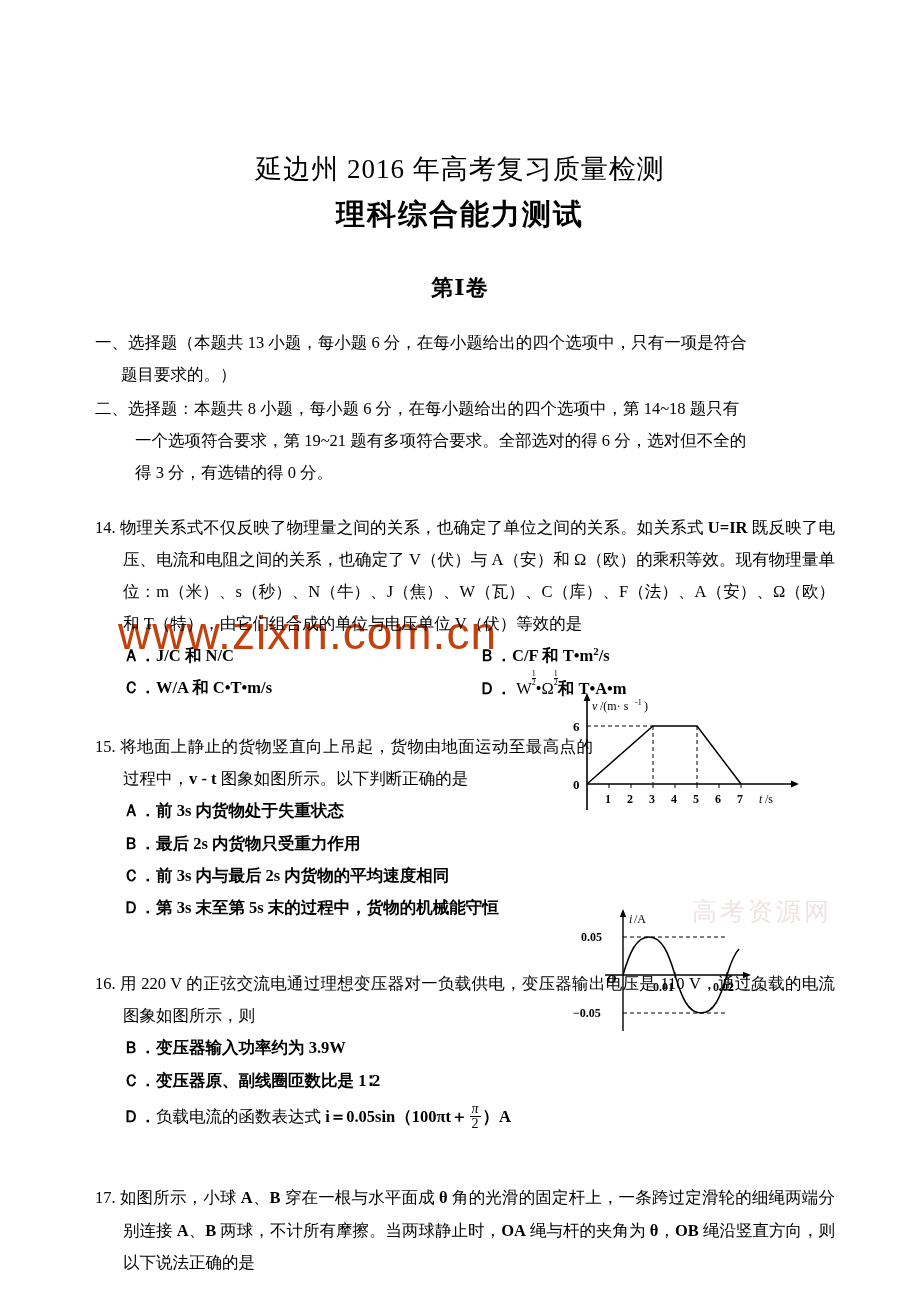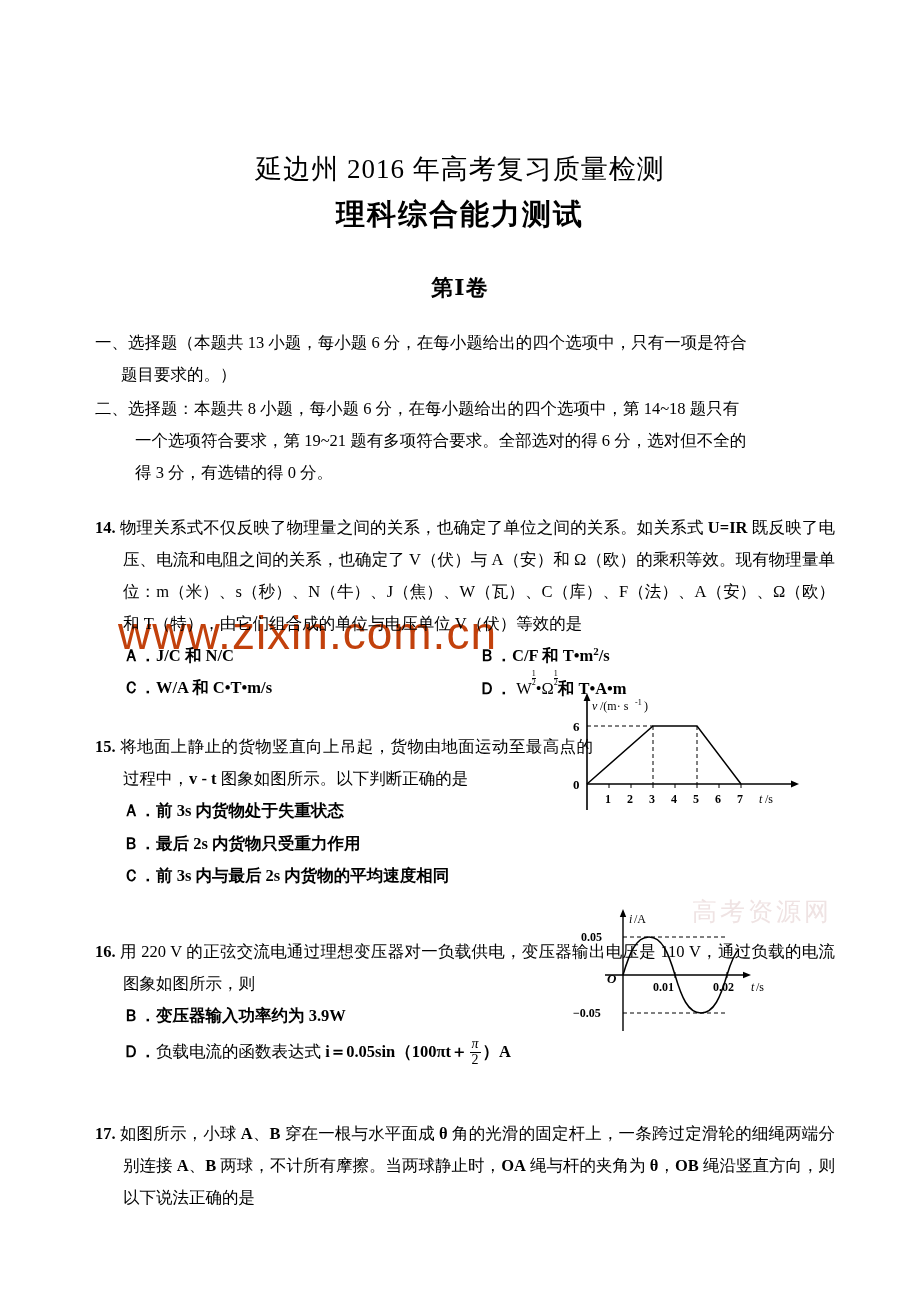--- a/index.html
+++ b/index.html
@@ -98,21 +98,21 @@
     margin-top: 24px;
   }
   .para.tight { margin-top: 2px; }
 
   .question {
     margin-top: 22px;
     padding-left: 28px;
     text-indent: -28px;
     text-align: justify;
   }
-  .question .qnum { font-weight: bold; }
+  .question .qnum { font-weight: normal; }
 
   .opt-row {
     padding-left: 28px;
     display: flex;
   }
   .opt {
     width: 50%;
     white-space: nowrap;
   }
   .opt-single {
@@ -220,29 +220,35 @@
       </div>
       <div class="opt-single">
         <span class="opt-label">Ａ．</span><b>前 3s 内货物处于失重状态</b>
       </div>
       <div class="opt-single">
         <span class="opt-label">Ｂ．</span><b>最后 2s 内货物只受重力作用</b>
       </div>
       <div class="opt-single">
         <span class="opt-label">Ｃ．</span><b>前 3s 内与最后 2s 内货物的平均速度相同</b>
       </div>
+      <div class="opt-single">
+        <span class="opt-label">Ｄ．</span><b>第 3s 末至第 5s 末的过程中，货物的机械能守恒</b>
+      </div>
     </div>
 
     <div class="block-16" style="margin-top:44px;">
       <div class="question" style="margin-top:0;max-width:100%;">
         <span class="qnum">16.</span>
         <span>用 220 V 的正弦交流电通过理想变压器对一负载供电，变压器输出电压是 110 V，通过负载的电流图象如图所示，则</span>
       </div>
       <div class="opt-single">
         <span class="opt-label">Ｂ．</span><b>变压器输入功率约为 3.9W</b>
+      </div>
+      <div class="opt-single">
+        <span class="opt-label">Ｃ．</span><b>变压器原、副线圈匝数比是 1∶2</b>
       </div>
       <div class="opt-single" style="line-height:2.4;">
         <span class="opt-label">Ｄ．</span><span>负载电流的函数表达式 </span><b class="bi">i＝0.05sin（100π</b><b class="bi">t</b><b>＋</b><span class="frac"><span class="num">π</span><span class="den">2</span></span><b>）A</b>
       </div>
     </div>
 
     <div class="question" style="margin-top:46px;">
       <span class="qnum">17.</span>&nbsp;<span>如图所示，小球 </span><b class="bi">A</b><span>、</span><b class="bi">B</b><span> 穿在一根与水平面成 </span><b class="bi">θ</b><span> 角的光滑的固定杆上，一条跨过定滑轮的细绳两端分别连接 </span><b class="bi">A</b><span>、</span><b class="bi">B</b><span> 两球，不计所有摩擦。当两球静止时，</span><b class="bi">OA</b><span> 绳与杆的夹角为 </span><b class="bi">θ</b><span>，</span><b class="bi">OB</b><span> 绳沿竖直方向，则以下说法正确的是</span>
     </div>
 

